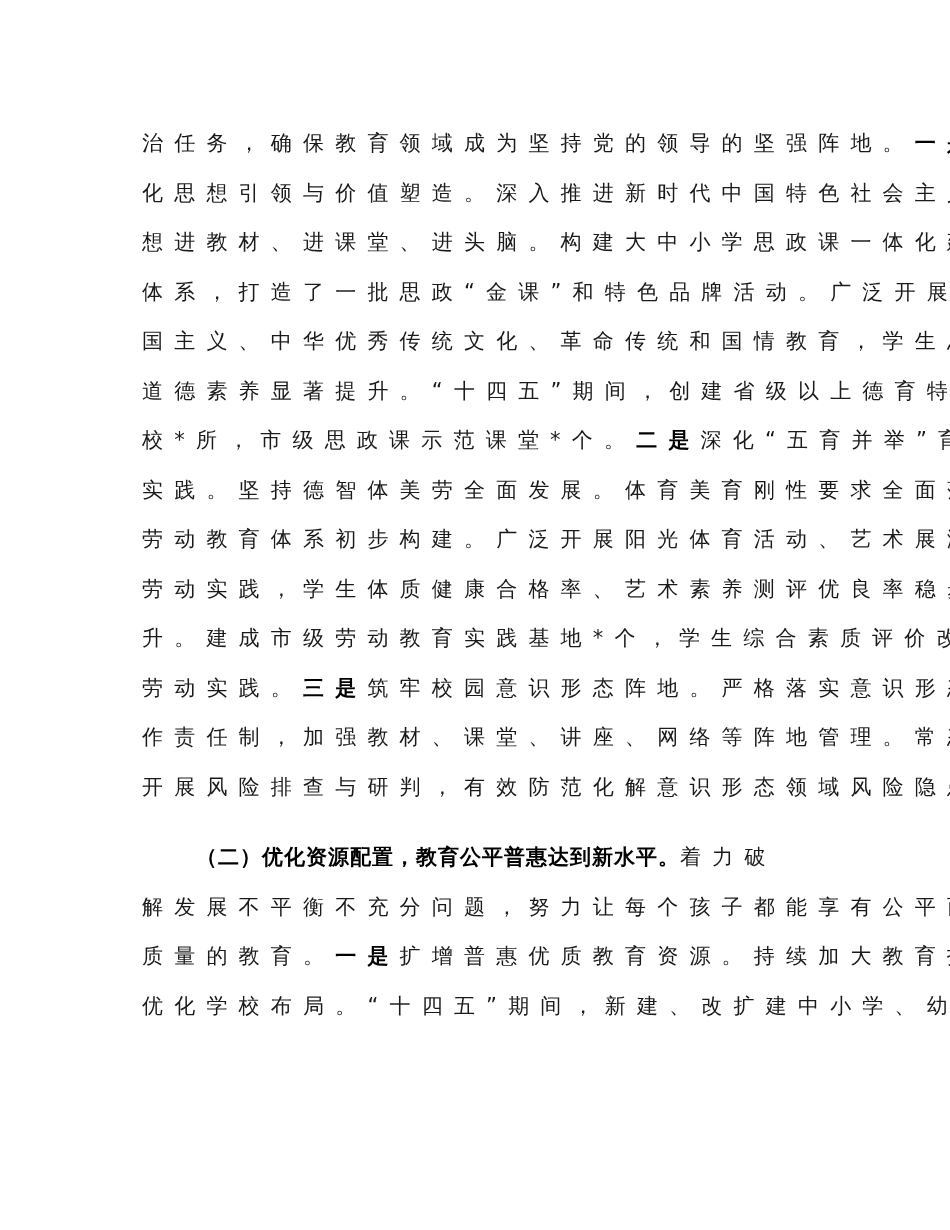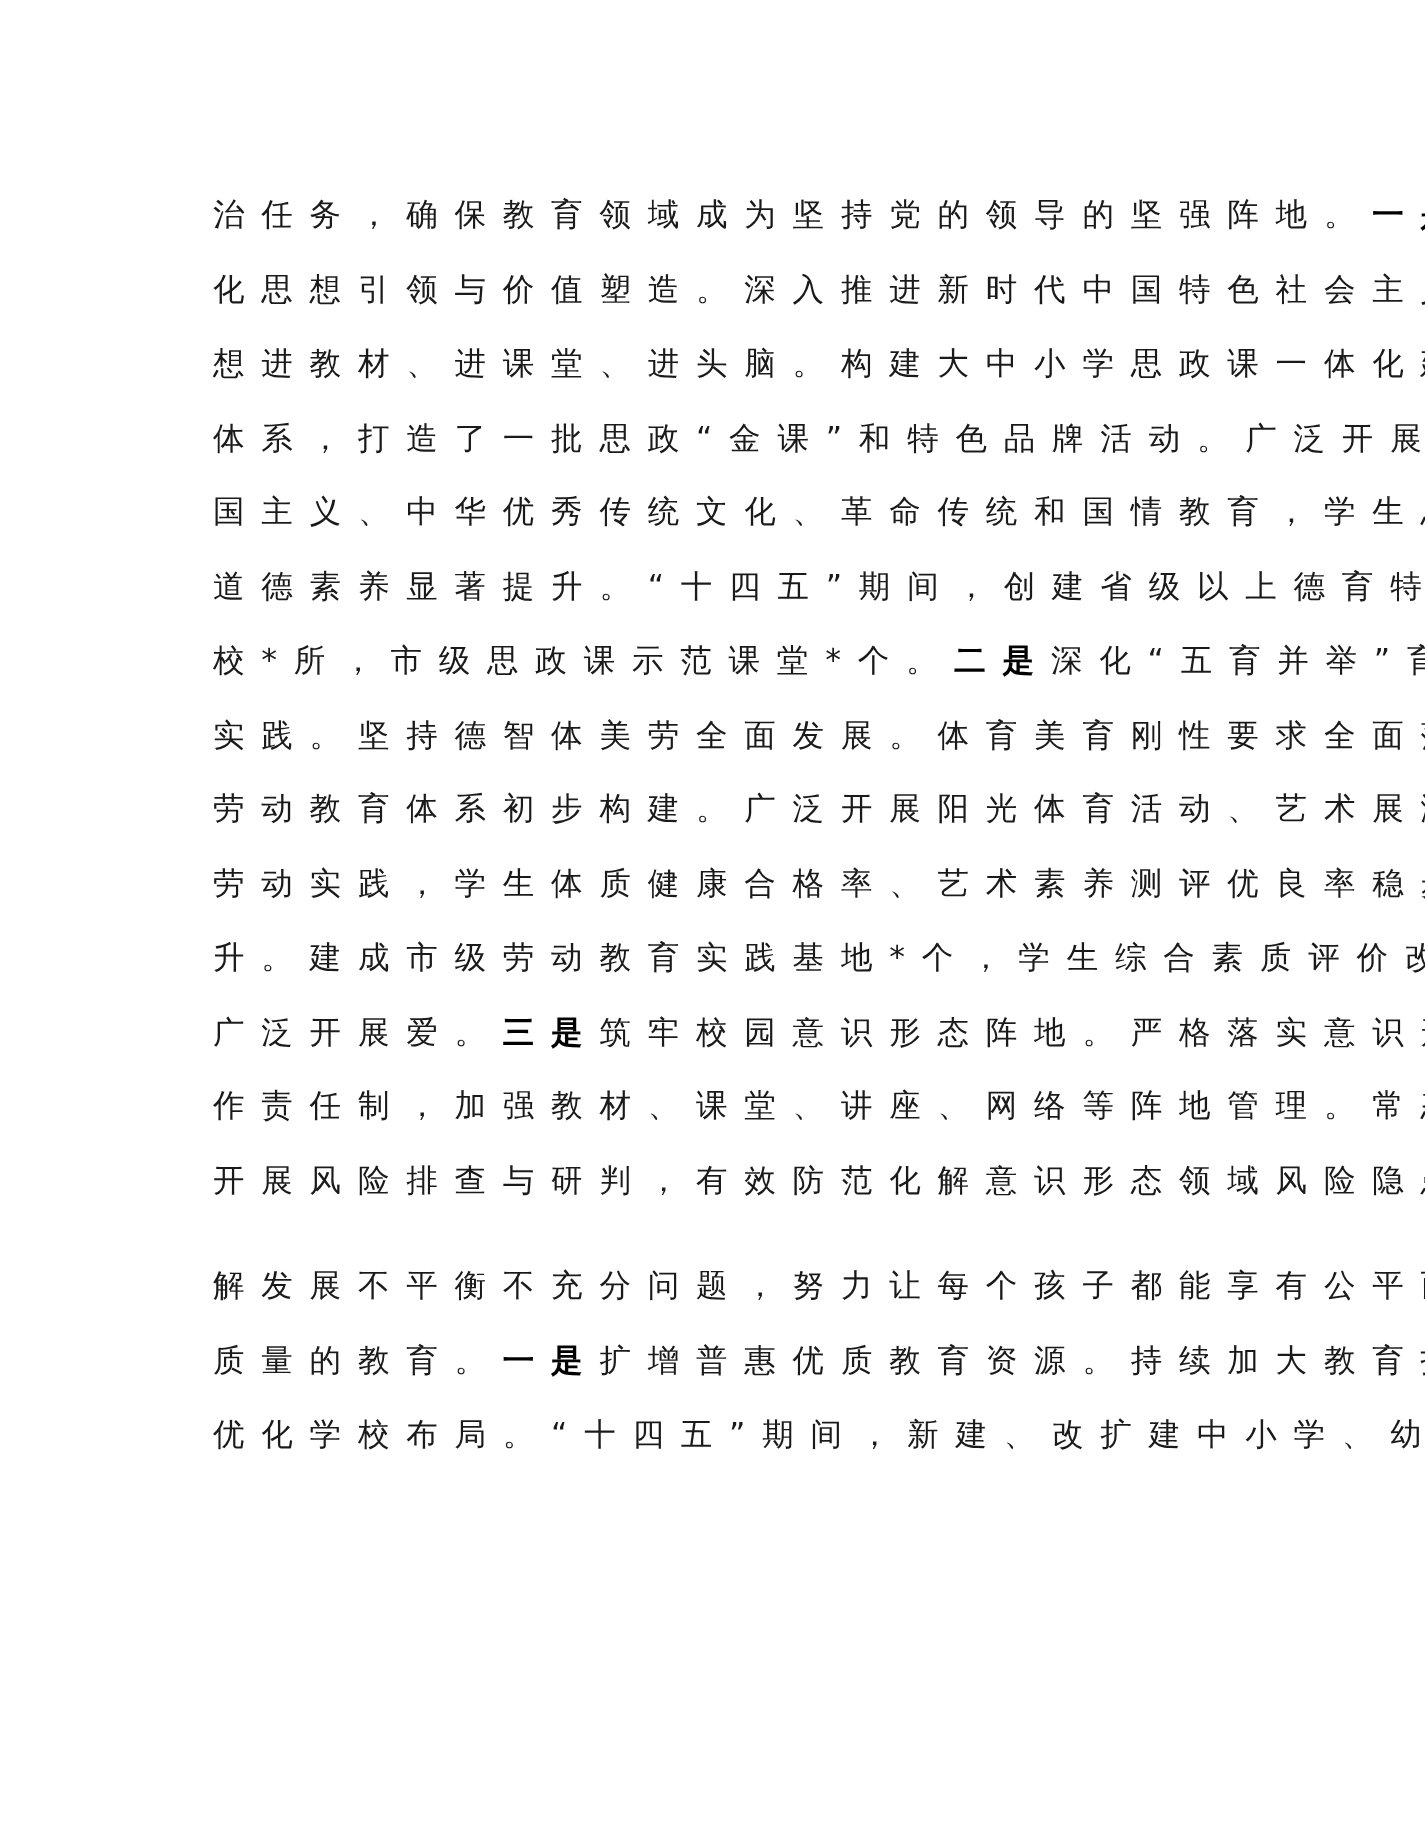--- a/index.html
+++ b/index.html
@@ -60,23 +60,24 @@
     <span class="line"><span>化思想引领与价值塑造。深入推进新时代中国特色社会主义思</span></span>
     <span class="line"><span>想进教材、进课堂、进头脑。构建大中小学思政课一体化建设</span></span>
     <span class="line"><span>体系，打造了一批思政“金课”和特色品牌活动。广泛开展爱</span></span>
     <span class="line"><span>国主义、中华优秀传统文化、革命传统和国情教育，学生思想</span></span>
     <span class="line"><span>道德素养显著提升。“十四五”期间，创建省级以上德育特色</span></span>
     <span class="line"><span>校*所，市级思政课示范课堂*个。</span><span class="b">二是</span><span>深化“五育并举”育人</span></span>
     <span class="line"><span>实践。坚持德智体美劳全面发展。体育美育刚性要求全面落实，</span></span>
     <span class="line"><span>劳动教育体系初步构建。广泛开展阳光体育活动、艺术展演和</span></span>
     <span class="line"><span>劳动实践，学生体质健康合格率、艺术素养测评优良率稳步提</span></span>
     <span class="line"><span>升。建成市级劳动教育实践基地*个，学生综合素质评价改革</span></span>
-    <span class="line"><span>广泛开展爱。</span><span class="b">三是</span><span>筑牢校园意识形态阵地。严格落实意识形态工</span></span>
+    <span class="line"><span>劳动实践。</span><span class="b">三是</span><span>筑牢校园意识形态阵地。严格落实意识形态工</span></span>
     <span class="line"><span>作责任制，加强教材、课堂、讲座、网络等阵地管理。常态化</span></span>
     <span class="line"><span>开展风险排查与研判，有效防范化解意识形态领域风险隐患，</span></span>
   </p>
 
   <p class="para">
+    <span class="line indent"><span class="heading">（二）优化资源配置，教育公平普惠达到新水平。</span><span>着力破</span></span>
     <span class="line"><span>解发展不平衡不充分问题，努力让每个孩子都能享有公平而有</span></span>
     <span class="line"><span>质量的教育。</span><span class="b">一是</span><span>扩增普惠优质教育资源。持续加大教育投入，</span></span>
     <span class="line"><span>优化学校布局。“十四五”期间，新建、改扩建中小学、幼儿</span></span>
   </p>
 </div>
 
 </body></html>

